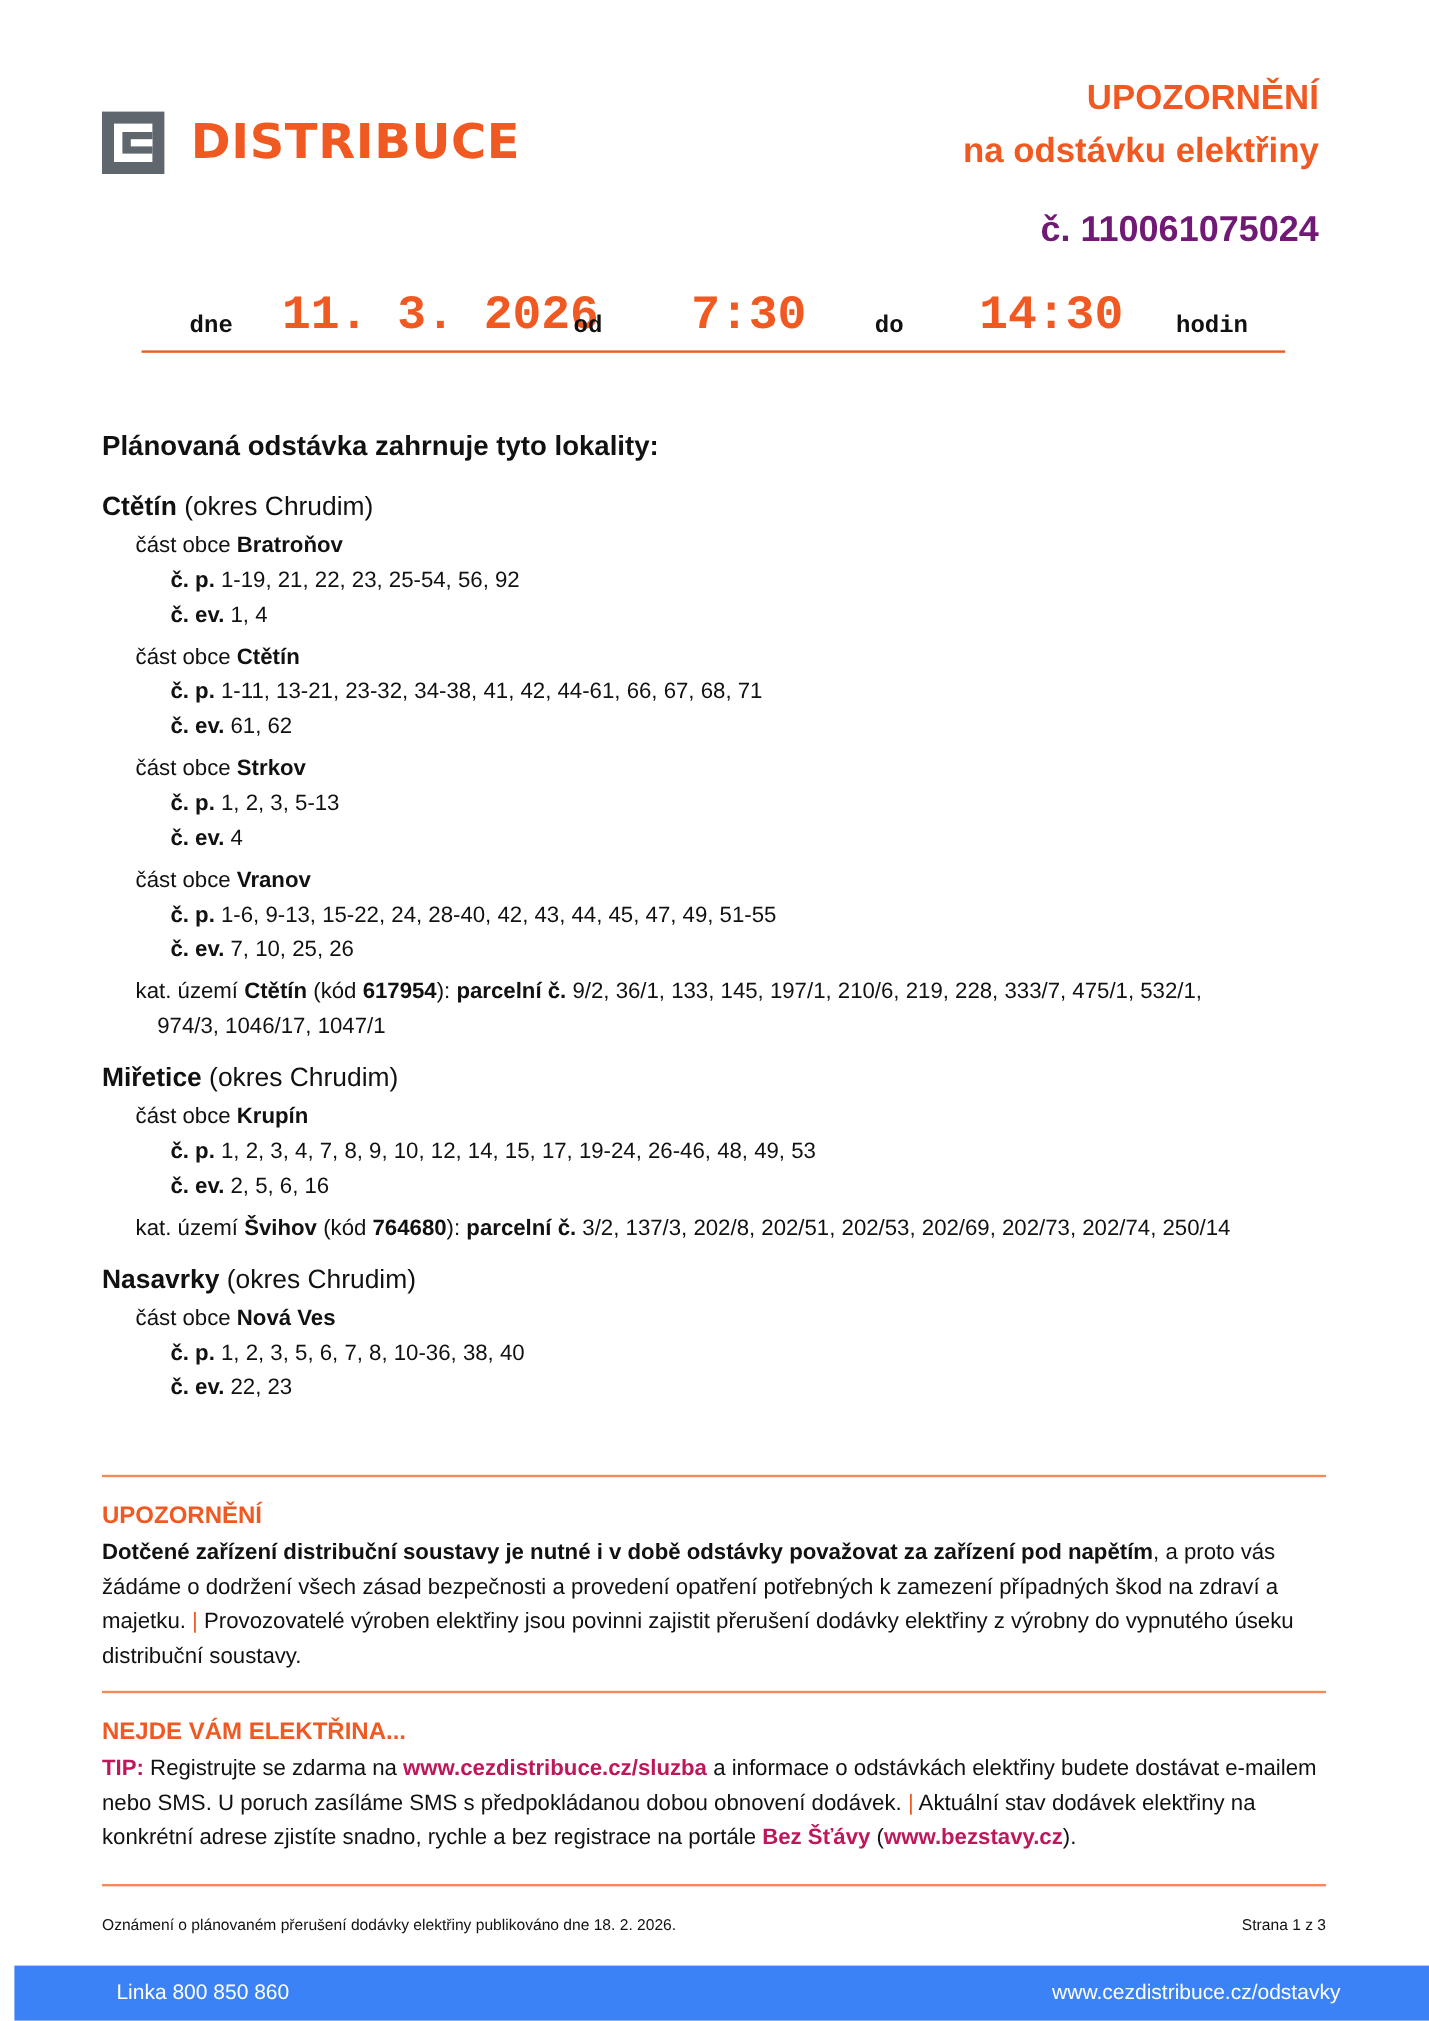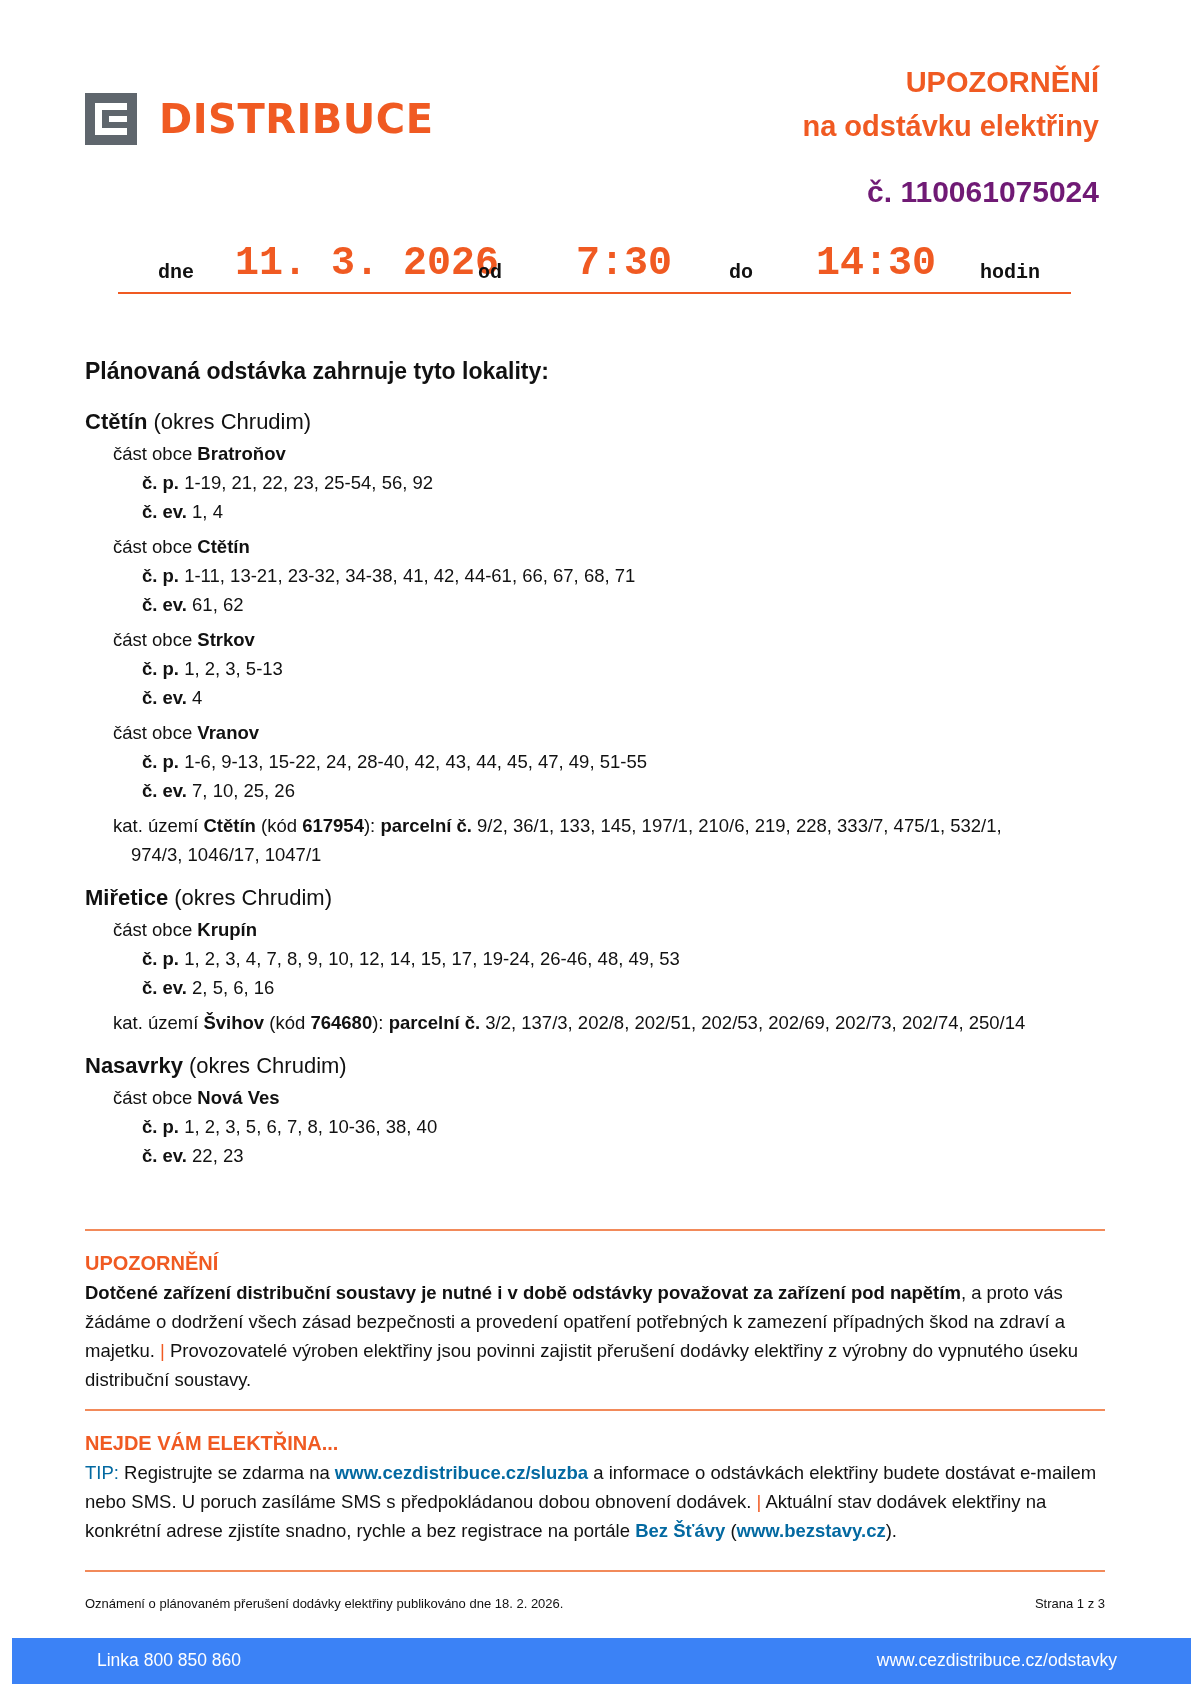--- a/index.html
+++ b/index.html
@@ -30,21 +30,21 @@
   .part { font-size: 18.5px; line-height: 29px; padding-left: 28px; }
   .num { font-size: 18.5px; line-height: 29px; padding-left: 57px; }
   .kat { font-size: 18.5px; line-height: 29px; padding-left: 28px; }
   .kat .cont { padding-left: 18px; display: block; }
   .gap { height: 6px; }
 
   .sep { position: absolute; left: 85px; width: 1020px; height: 2px; background: #f28a5a; }
 
   .notice { position: absolute; left: 85px; width: 1025px; font-size: 18.5px; line-height: 29px; }
   .notice .nh { color: #f05a22; font-weight: bold; font-size: 20px; line-height: 30px; }
-  .orange { color: #0369a1; }
+  .orange { color: #be185d; font-weight: bold; }
   .bar { color: #f05a22; }
 
   .foot-note { position: absolute; left: 85px; top: 1596px; font-size: 13px; }
   .page-no { position: absolute; right: 86px; top: 1596px; font-size: 13px; }
 
   .footer-bar { position: absolute; left: 12px; top: 1638px; width: 1191px; height: 46px; background: #3b82f6; color: #fff; font-weight: normal; font-size: 17.5px; }
   .footer-bar .fl { position: absolute; left: 85px; top: 12px; }
   .footer-bar .fr { position: absolute; right: 86px; top: 12px; }
 </style>
 </head>

